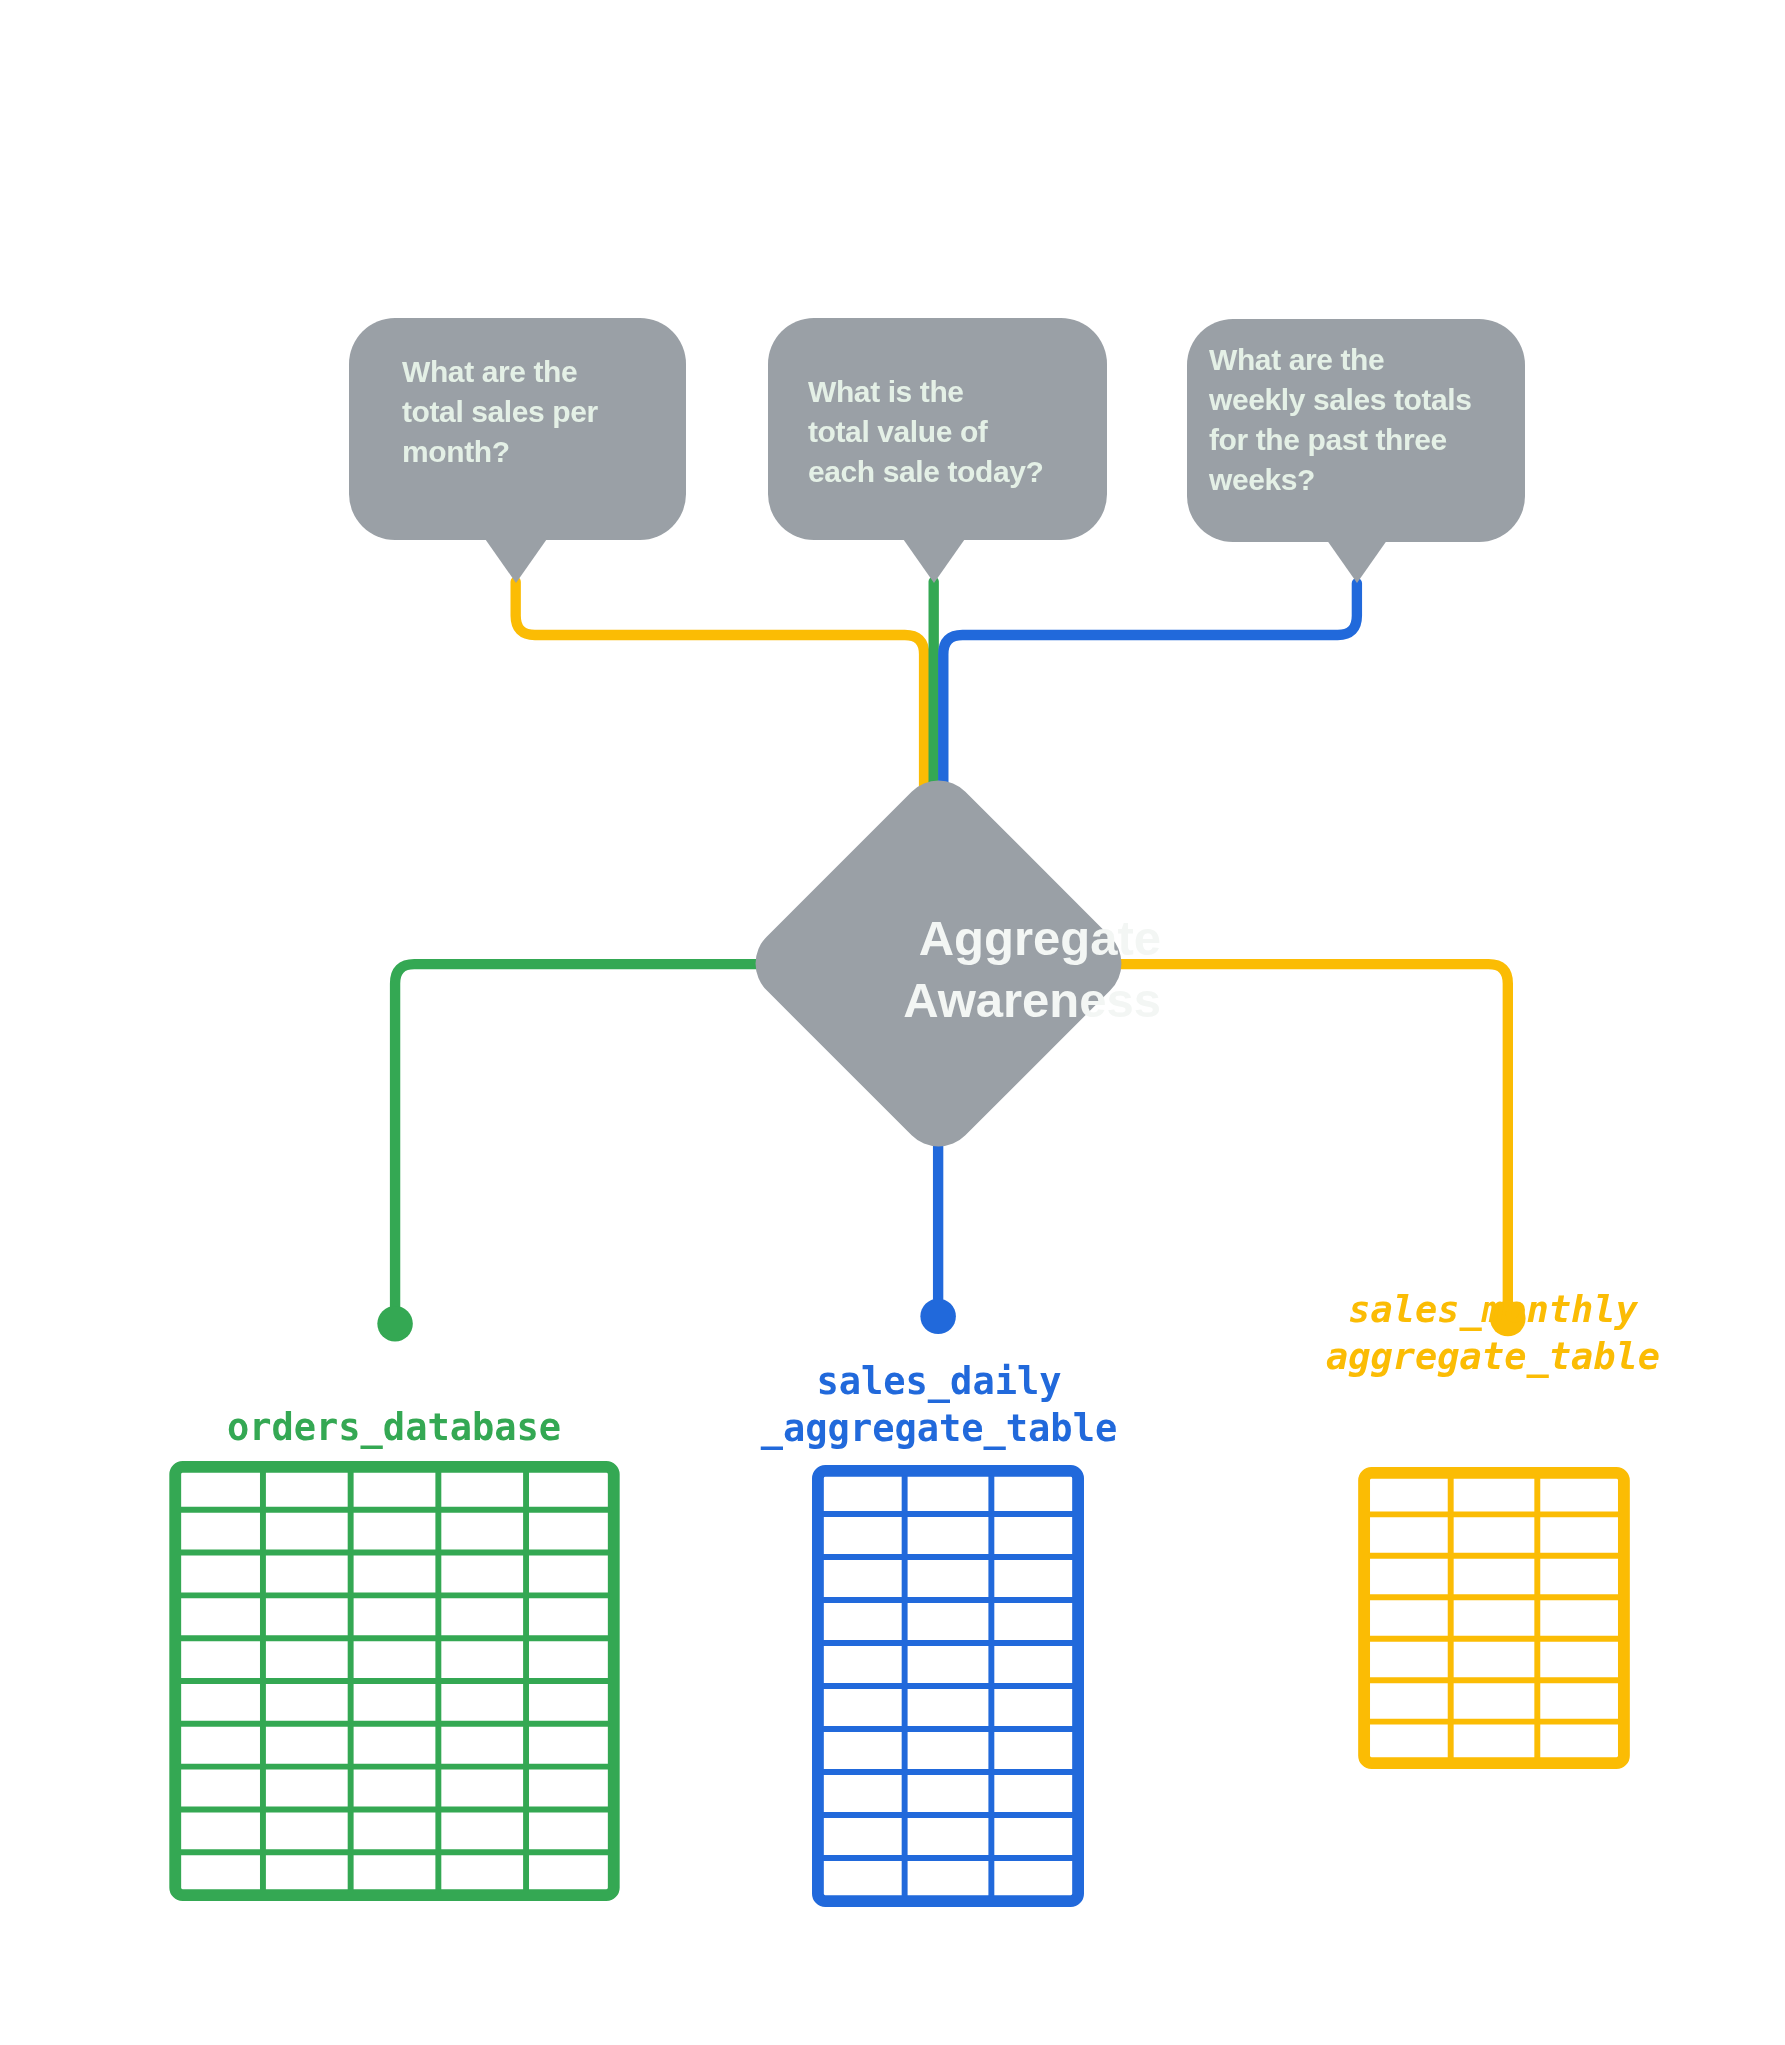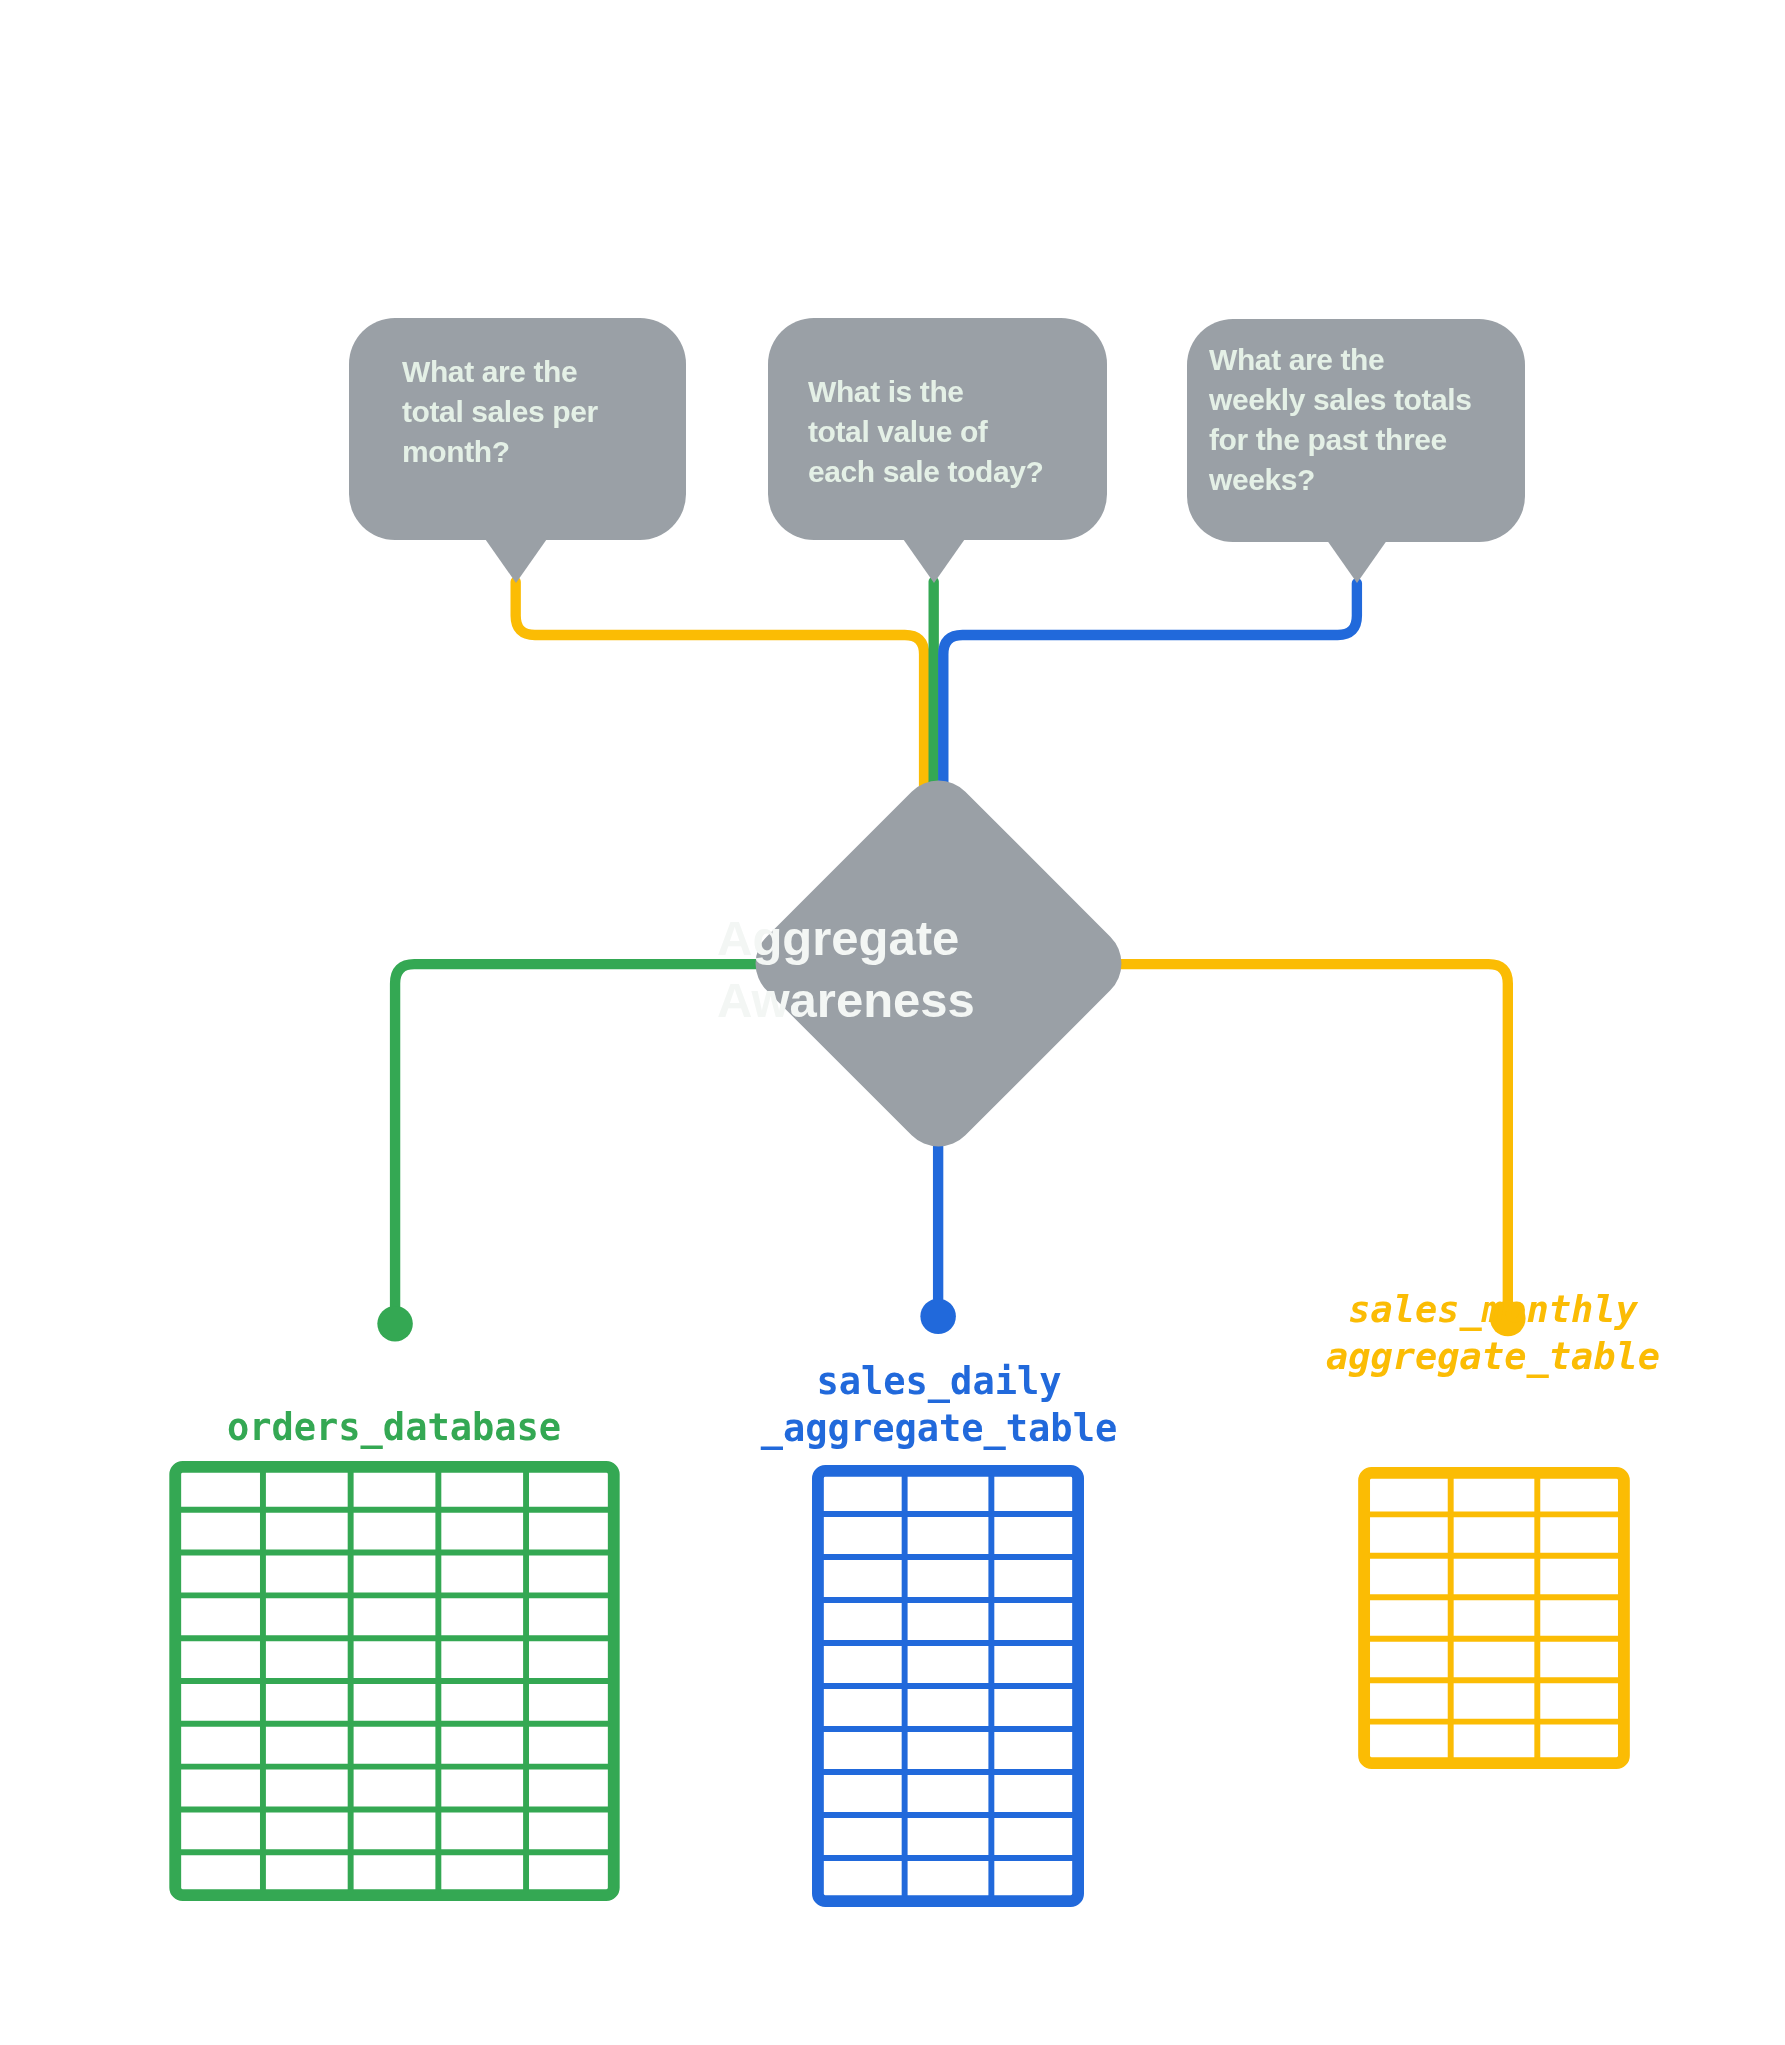--- a/index.html
+++ b/index.html
@@ -72,21 +72,21 @@
     height: 281px;
     background: var(--gray);
     border-radius: 38px;
     transform: rotate(45deg);
   }
   #diamond-label {
     position: absolute;
     left: 717px;
     top: 907px;
     width: 444px;
-    text-align: left;
+    text-align: right;
     color: var(--diamond_text);
     font-weight: bold;
     font-size: 49px;
     line-height: 62px;
     white-space: pre;
   }
 
   
   .table-label {
     position: absolute;

